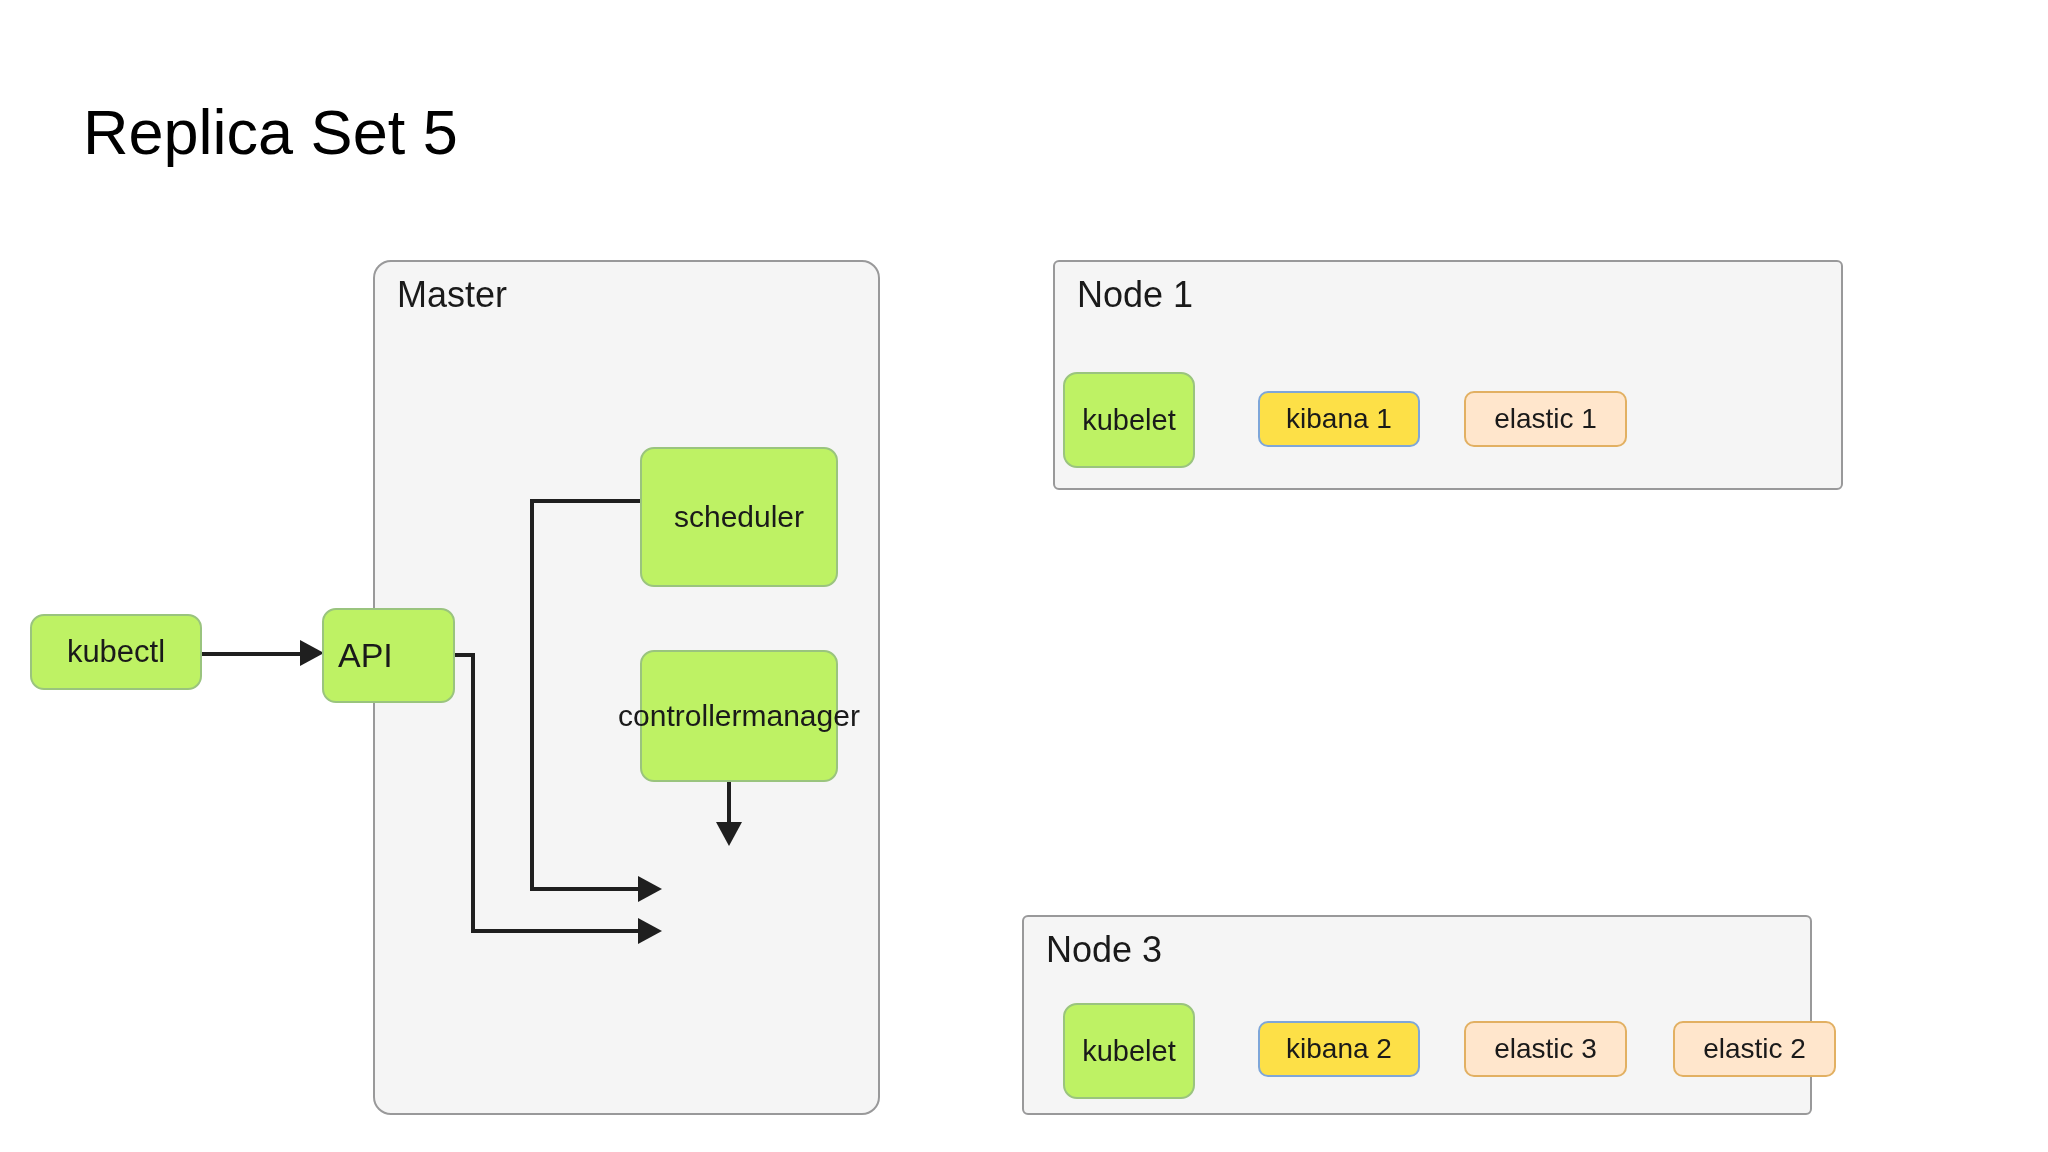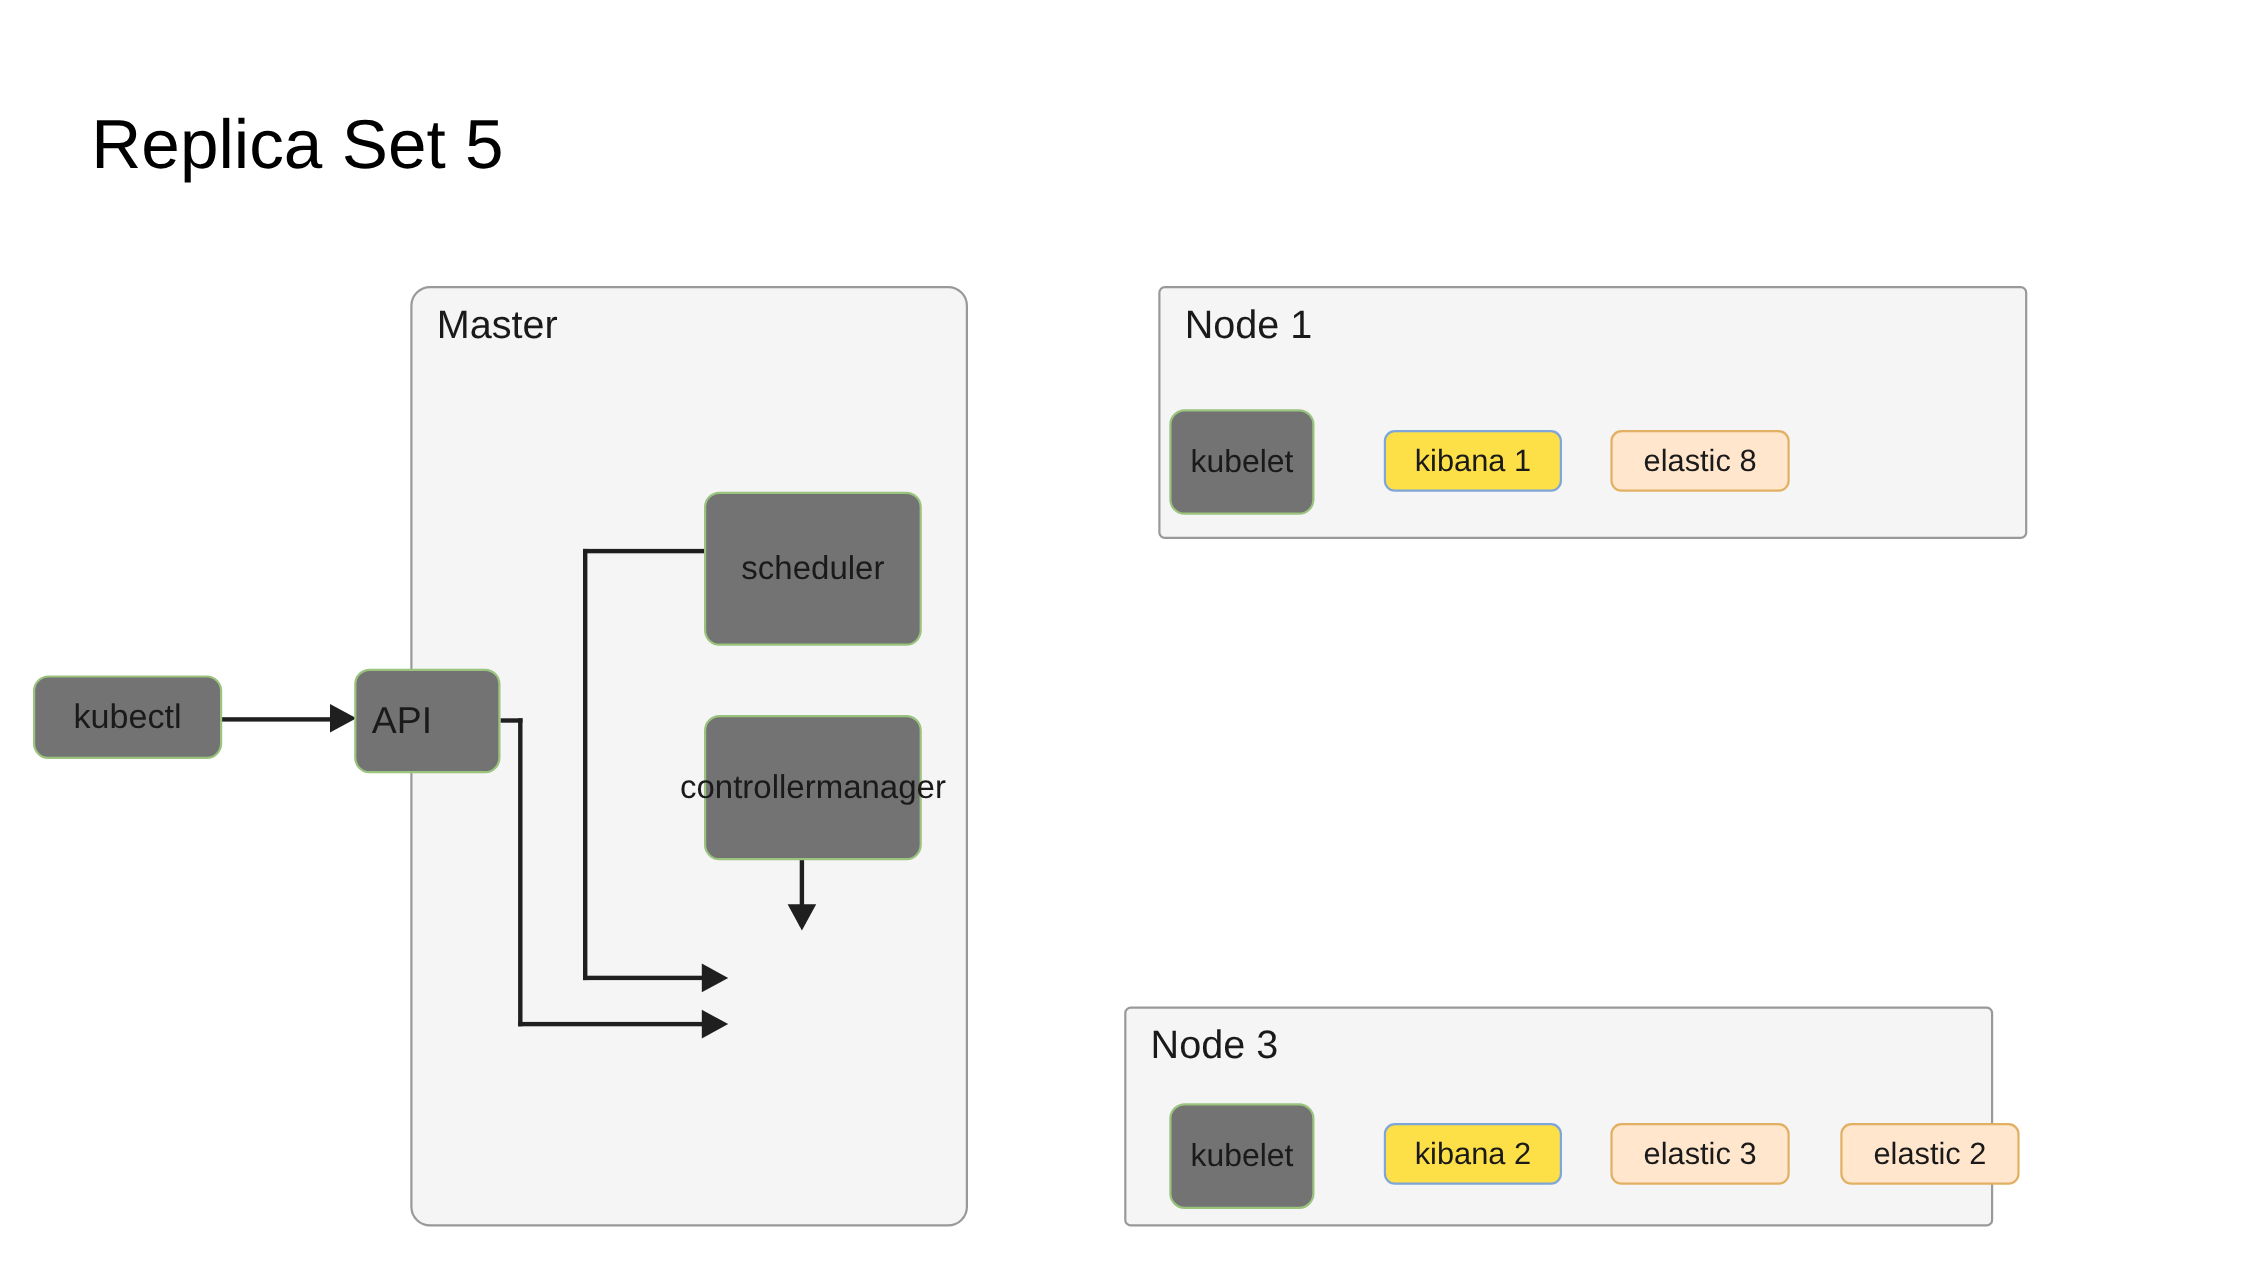--- a/index.html
+++ b/index.html
@@ -43,21 +43,21 @@
     position:absolute;
     box-sizing:border-box;
     display:flex;
     align-items:center;
     justify-content:center;
     text-align:center;
     line-height:1.12;
     color:#1a1a1a;
   }
   .green{
-    background:#737373;
+    background:#bef264;
     border:2px solid #9ac47e;
     border-radius:14px;
   }
   .blue{
     background:#fde047;
     border:2px solid #7ea6d9;
     border-radius:10px;
   }
   .orange{
     background:#ffe6cc;
@@ -171,21 +171,21 @@
     <span>kubectl</span>
   </div>
 
   <div class="box green" style="left:1063px;top:372px;width:132px;height:96px;font-size:29px;">
     <span>kubelet</span>
   </div>
   <div class="box blue" style="left:1258px;top:391px;width:162px;height:56px;font-size:28px;">
     <span>kibana 1</span>
   </div>
   <div class="box orange" style="left:1464px;top:391px;width:163px;height:56px;font-size:28px;">
-    <span>elastic 8</span>
+    <span>elastic 1</span>
   </div>
 
   <div class="box green" style="left:1063px;top:1003px;width:132px;height:96px;font-size:29px;">
     <span>kubelet</span>
   </div>
   <div class="box blue" style="left:1258px;top:1021px;width:162px;height:56px;font-size:28px;">
     <span>kibana 2</span>
   </div>
   <div class="box orange" style="left:1464px;top:1021px;width:163px;height:56px;font-size:28px;">
     <span>elastic 3</span>

